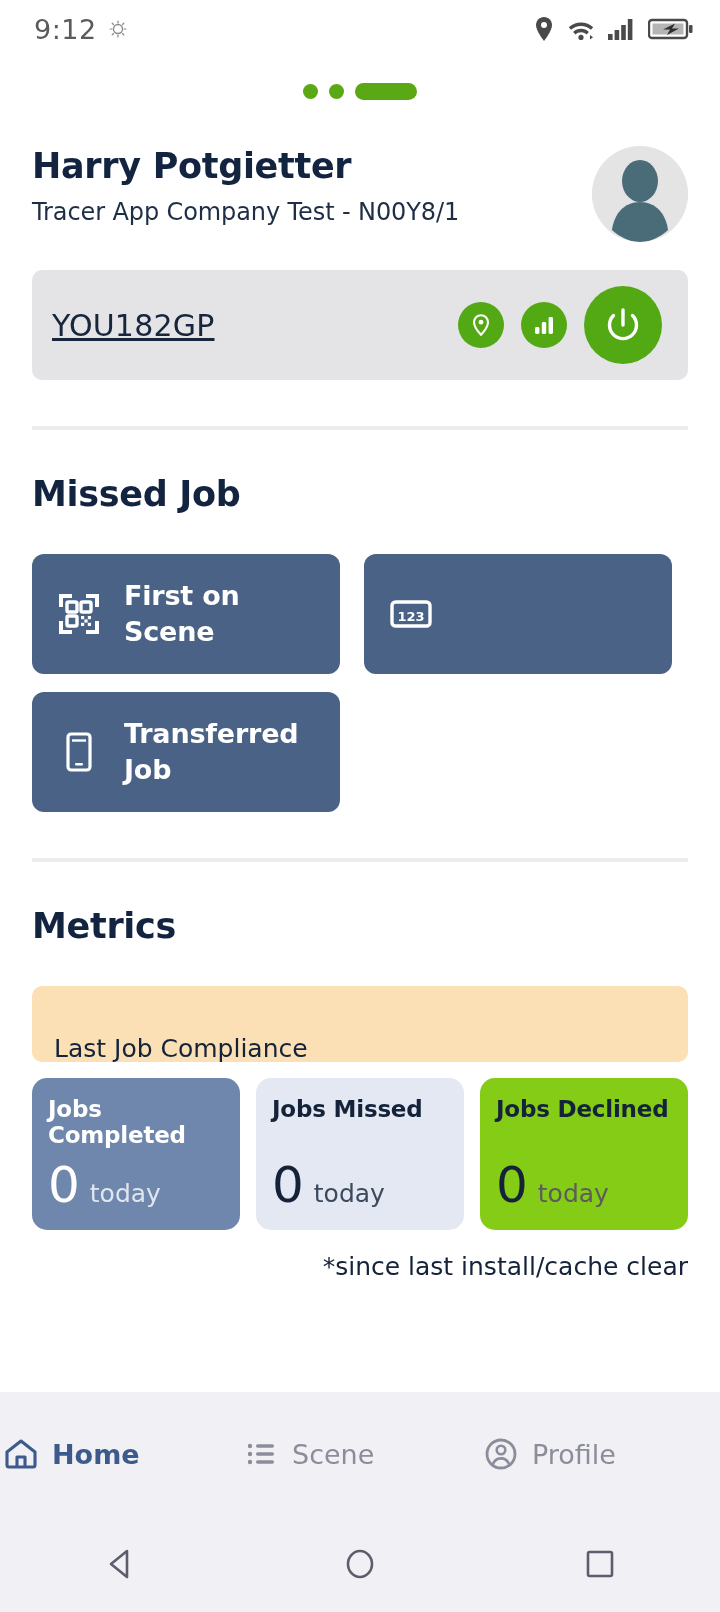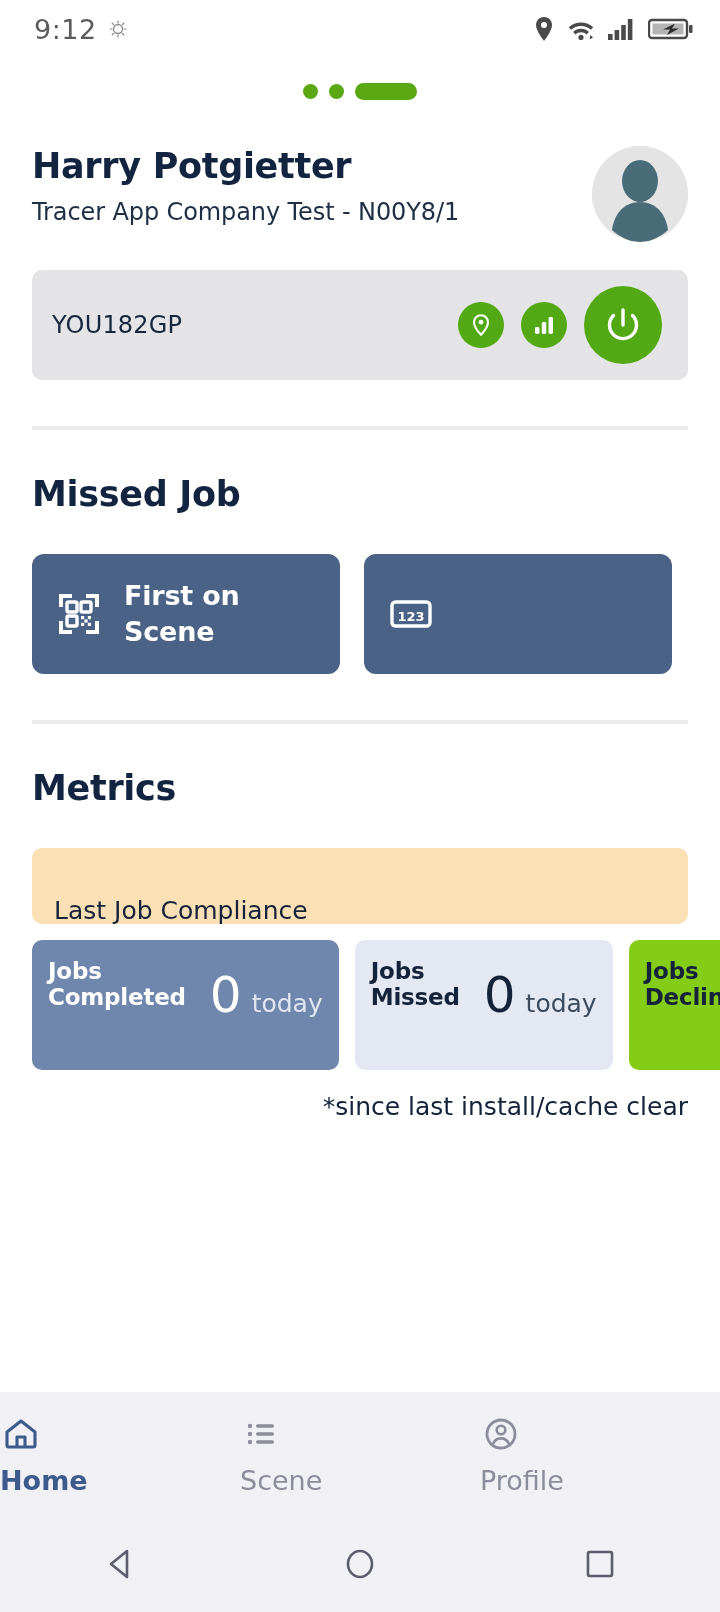--- a/index.html
+++ b/index.html
@@ -31,21 +31,21 @@
   .profile { padding: 22px 32px 0 32px; }
   .prow { display:flex; align-items:flex-start; justify-content:space-between; }
   .pname { font-size:35px; font-weight:bold; color:#132440; letter-spacing:-0.3px; line-height:1.15; }
   .pcompany { font-size:24px; color:#1e2f45; margin-top:12px; letter-spacing:-0.1px; }
   .avatar { width:96px; height:96px; border-radius:50%; background:#e4e4e4; flex:0 0 96px; overflow:hidden; position:relative; }
 
   .vehiclebar {
     margin-top:28px; height:110px; border-radius:10px; background:#e4e4e6;
     display:flex; align-items:center; justify-content:space-between; padding: 0 26px 0 20px;
   }
-  .vreg { font-size:24px; color:#17263d; letter-spacing:0.2px; }
+  .vreg { font-size:30px; color:#17263d; letter-spacing:0.2px;text-decoration:underline; }
   .vicons { display:flex; align-items:center; gap:17px; }
   .gbtn { background:#52A914; border-radius:50%; display:flex; align-items:center; justify-content:center; }
   .gbtn.sm { width:46px; height:46px; }
   .gbtn.lg { width:78px; height:78px; }
 
   .divider { height:4px; background:#ececec; margin-top:46px; }
 
   
   .section { padding: 0 32px; }
   .sec-title { font-size:35px; font-weight:bold; color:#132440; letter-spacing:-0.3px; }
@@ -61,41 +61,41 @@
   
   .metrics { padding-top:44px; }
   .banner {
     margin-top:40px; background:#FAE0B4; border-radius:10px; height:76px;
     display:flex; align-items:center; justify-content:space-between; padding: 0 14px 0 22px;
   }
   .banner-label { font-size:25px; color:#14233a;margin-top:48px; }
   .badge { background:#6E6E6E; color:#fff; font-size:25px; border-radius:7px; padding:9px 18px; }
 
   .cards { margin-top:16px; display:flex; gap:16px; }
-  .card { flex:1 1 0; border-radius:10px; padding:18px 16px 20px 16px; min-height:130px; display:flex; flex-direction:row; justify-content:space-between;gap:24px; }
+  .card { flex:1 1 0; border-radius:15px; padding:18px 16px 20px 16px; min-height:130px; display:flex; flex-direction:column; justify-content:space-between; }
   .card.c0 { background:#7087AD; }
   .card.c1 { background:#E3E8F2; }
   .card.c2 { background:#84cc16; }
   .card .clabel { font-size:23px; font-weight:bold; letter-spacing:-0.2px; }
   .card.c0 .clabel { color:#ffffff; }
   .card.c1 .clabel, .card.c2 .clabel { color:#14233a; }
   .cval { display:flex; align-items:baseline; gap:10px; margin-top:14px; }
   .cnum { font-size:50px; line-height:0.95; }
   .cunit { font-size:25px; }
   .card.c0 .cnum { color:#ffffff; } .card.c0 .cunit { color:#dfe6f0; }
   .card.c1 .cnum { color:#14233a; } .card.c1 .cunit { color:#3c4a5e; }
   .card.c2 .cnum { color:#14233a; } .card.c2 .cunit { color:#5c5c5c; }
 
   .footnote { margin-top:22px; text-align:right; font-size:25px; color:#14233a; }
 
   .spacer { flex:1 1 auto; }
 
   
   .bottomnav { background:#F1F0F4; height:124px; flex:0 0 124px; display:flex; align-items:center; }
-  .navitem { flex:1 1 0; display:flex; flex-direction:column; gap:10px; }
+  .navitem { flex:1 1 0; display:flex; flex-direction:row; align-items:center; gap:10px; }
   .navlabel { font-size:27px; }
   .navitem.active .navlabel { color:#3C5A8C; font-weight:bold; }
   .navitem .navlabel { color:#8b8d9b; }
 
   .sysnav { background:#F1F0F4; height:96px; flex:0 0 96px; display:flex; align-items:center; }
   .sysbtn { flex:1 1 0; display:flex; align-items:center; justify-content:center; }
 </style>
 </head>
 <body>
 
@@ -221,20 +221,30 @@
 
       <div class="jobbtn">
         <span class="jicon">
           <svg width="46" height="46" viewBox="0 0 46 46">
             <rect x="4" y="11" width="38" height="24" rx="3.6" fill="none" stroke="#fff" stroke-width="3.4"></rect>
             <text x="23" y="29.5" font-family="DejaVu Sans, sans-serif" font-size="13" font-weight="bold" fill="#fff" text-anchor="middle">123</text>
           </svg>
         </span>
       </div>
 
+      <div class="jobbtn">
+        <span class="jicon">
+          <svg width="46" height="46" viewBox="0 0 46 46">
+            <rect x="12" y="5" width="22" height="36" rx="3.2" fill="none" stroke="#fff" stroke-width="3.2"></rect>
+            <line x1="16" y1="11.5" x2="30" y2="11.5" stroke="#fff" stroke-width="2.4"></line>
+            <rect x="19" y="34" width="8" height="2.6" rx="1.3" fill="#fff"></rect>
+          </svg>
+        </span>
+        <span class="jlabel">Transferred Job</span>
+      </div>
 
     </div>
     <div class="divider"></div>
   </div>
 
   <div class="section metrics">
     <div class="sec-title">Metrics</div>
 
     <div class="banner">
       <span class="banner-label">Last Job Compliance</span>

